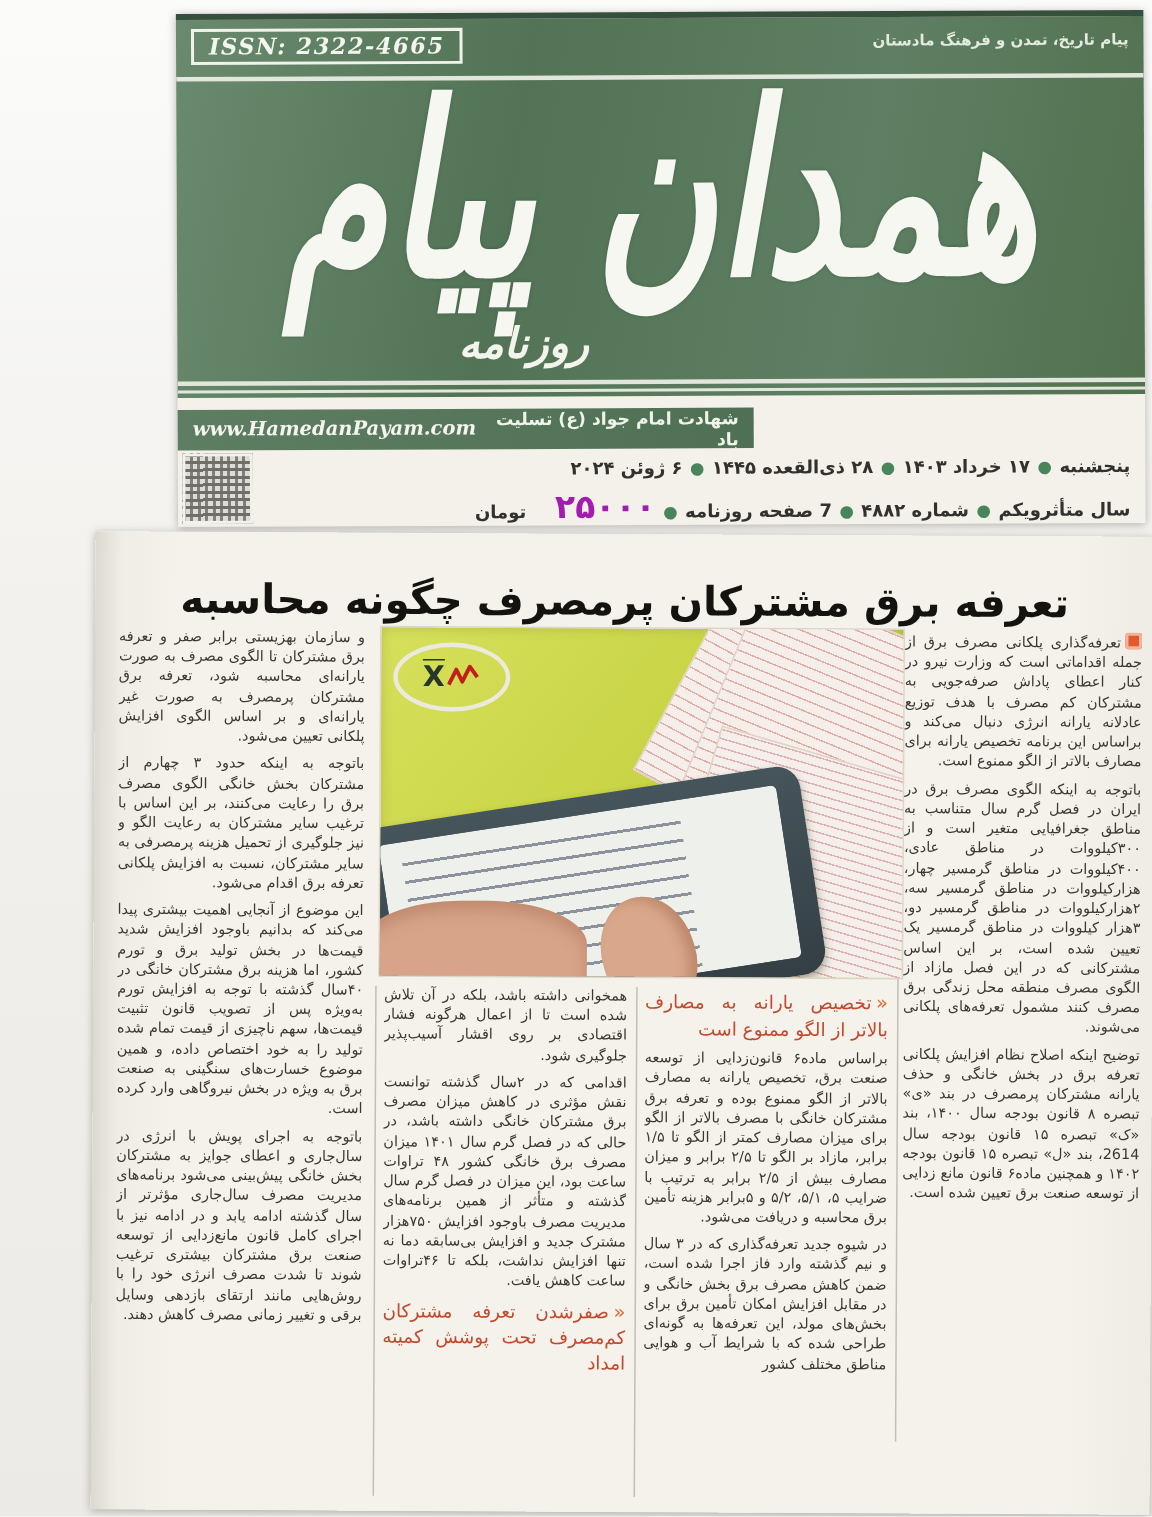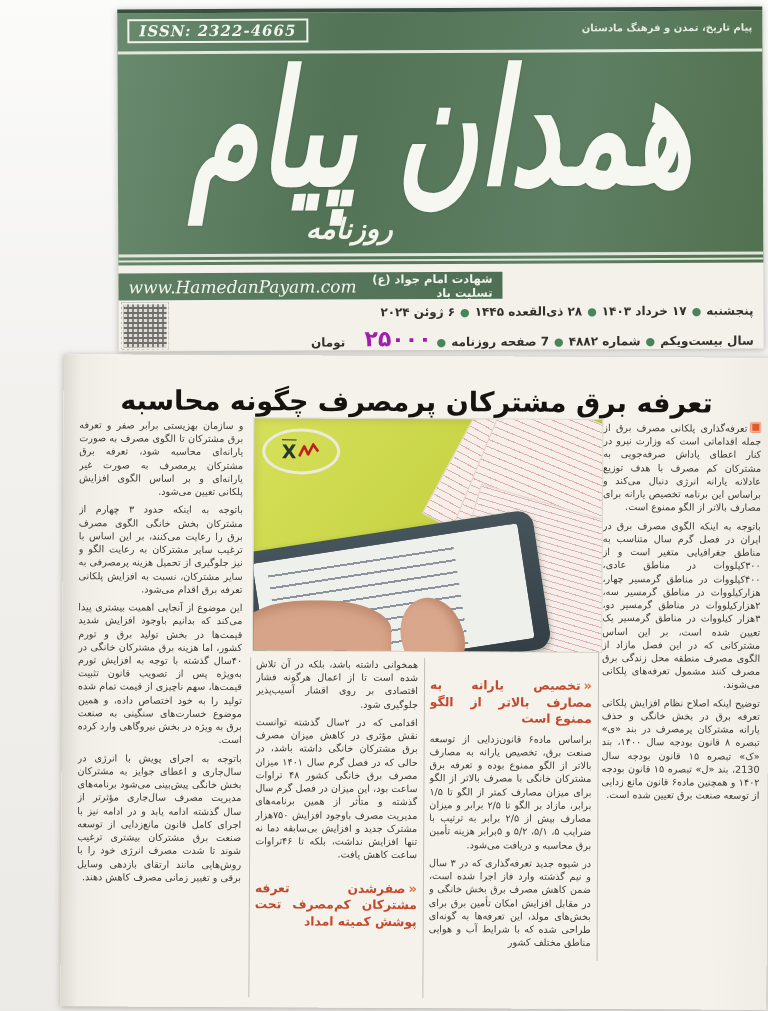--- a/index.html
+++ b/index.html
@@ -30,21 +30,21 @@
     text-shadow:0 0 2px rgba(40,60,45,.35);white-space:nowrap;
   }
   #masthead-title-sub{
     position:absolute;top:200px;left:156px;width:150px;text-align:center;direction:rtl;
     font-size:28px;font-weight:bold;font-style:italic;color:#f3f4ec;
   }
   #masthead-bar{
     margin-top:8px;width:384px;height:27px;background:linear-gradient(90deg,#5d7e62,#4f7054);
     display:flex;justify-content:space-between;align-items:center;padding:0 10px;box-sizing:border-box;
   }
-  #masthead-website{font-family:"DejaVu Serif",serif;font-style:italic;font-weight:normal;font-size:17px;color:#f4f5ee;}
+  #masthead-website{font-family:"DejaVu Serif",serif;font-style:italic;font-weight:bold;font-size:13px;color:#f4f5ee;}
   #masthead-condolence{direction:rtl;font-size:11.5px;font-weight:bold;color:#f0f3ea;}
   
   #dateline{position:relative;height:54px;}
   #qr-noise{
     position:absolute;left:3px;top:2px;width:47px;height:47px;
     background:
       repeating-linear-gradient(0deg,#6f6e6a 0 2px,transparent 2px 5px),
       repeating-linear-gradient(90deg,#807f7a 0 2px,#dddcd6 2px 5px);
     box-shadow:inset 0 0 0 2px #f3f1ea;
   }
@@ -62,21 +62,21 @@
   #headline{
     position:absolute;top:12px;left:20px;right:20px;text-align:center;direction:rtl;
     font-size:27px;font-weight:bold;color:#14130f;letter-spacing:-.5px;
   }
   .col{position:absolute;direction:rtl;text-align:justify;font-size:9.6px;line-height:1.38;color:#3a3833;overflow:hidden;}
   #col-1{left:540px;top:64px;width:158px;height:540px;}
   #col-2{left:368px;top:302px;width:162px;height:342px;}
   #col-3{left:194px;top:302px;width:162px;height:342px;}
   #col-4{left:16px;top:64px;width:164px;height:580px;}
   .col p{margin:0 0 5px 0;}
-  .subhead{color:#c2492d;font-weight:bold;font-size:12.3px;line-height:1.35;margin:18px 0 5px 0;}
+  .subhead{color:#c2492d;font-weight:normal;font-size:12.3px;line-height:1.35;margin:2px 0 5px 0;}
   .subhead-marker{color:#e06a2e;font-size:13px;padding-left:3px;}
   .agency-glyph{
     display:inline-block;width:11px;height:11px;background:#e05a2b;border-radius:2px;
     vertical-align:-1px;margin-left:3px;box-shadow:inset 0 0 0 2px #f0b49a;
   }
   .vrule{position:absolute;width:1px;background:#c2bfb5;}
   #vrule-a{left:536px;top:64px;height:540px;}
   #vrule-b{left:362px;top:302px;height:340px;}
   #vrule-c{left:188px;top:302px;height:340px;}
   
@@ -136,21 +136,21 @@
     <span id="masthead-website">www.HamedanPayam.com</span>
     <span id="masthead-condolence">شهادت امام جواد (ع) تسلیت باد</span>
   </div>
 
   <div id="dateline">
     <div id="qr-noise"></div>
     <div class="dateline-row" id="dateline-row1">
       <span>پنجشنبه</span><span class="green-dot">●</span><span>۱۷ خرداد ۱۴۰۳</span><span class="green-dot">●</span><span>۲۸ ذی‌القعده ۱۴۴۵</span><span class="green-dot">●</span><span>۶ ژوئن ۲۰۲۴</span>
     </div>
     <div class="dateline-row" id="dateline-row2">
-      <span>سال بیست‌ویکم</span><span class="green-dot">●</span><span>شماره ۴۸۸۲</span><span class="green-dot">●</span><span>7 صفحه روزنامه</span><span class="green-dot">●</span><span id="price-value">۲۵۰۰۰</span> <span id="price-unit">تومان</span>
+      <span>سال متأثر‌ویکم</span><span class="green-dot">●</span><span>شماره ۴۸۸۲</span><span class="green-dot">●</span><span>7 صفحه روزنامه</span><span class="green-dot">●</span><span id="price-value">۲۵۰۰۰</span> <span id="price-unit">تومان</span>
     </div>
   </div>
 </div>
 
 <div class="scrap" id="article-scrap">
   <h1 id="headline">تعرفه برق مشترکان پرمصرف چگونه محاسبه می‌شود؟</h1>
 
   <div class="vrule" id="vrule-a"></div>
   <div class="vrule" id="vrule-b"></div>
   <div class="vrule" id="vrule-c"></div>
@@ -168,21 +168,21 @@
     <div id="phone">
       <div id="phone-screen"></div>
     </div>
     <div id="hand-base"></div>
     <div id="hand-thumb"></div>
   </div>
 
   <div class="col" id="col-1">
     <p><span class="agency-glyph"></span><span>تعرفه‌گذاری پلکانی مصرف برق از جمله اقداماتی است که وزارت نیرو در کنار اعطای پاداش صرفه‌جویی به مشترکان کم مصرف با هدف توزیع عادلانه یارانه انرژی دنبال می‌کند و براساس این برنامه تخصیص یارانه برای مصارف بالاتر از الگو ممنوع است.</span></p>
     <p>باتوجه به اینکه الگوی مصرف برق در ایران در فصل گرم سال متناسب به مناطق جغرافیایی متغیر است و از ۳۰۰کیلووات در مناطق عادی، ۴۰۰کیلووات در مناطق گرمسیر چهار، هزارکیلووات در مناطق گرمسیر سه، ۲هزارکیلووات در مناطق گرمسیر دو، ۳هزار کیلووات در مناطق گرمسیر یک تعیین شده است، بر این اساس مشترکانی که در این فصل مازاد از الگوی مصرف منطقه محل زندگی برق مصرف کنند مشمول تعرفه‌های پلکانی می‌شوند.</p>
-    <p>توضیح اینکه اصلاح نظام افزایش پلکانی تعرفه برق در بخش خانگی و حذف یارانه مشترکان پرمصرف در بند «ی» تبصره ۸ قانون بودجه سال ۱۴۰۰، بند «ک» تبصره ۱۵ قانون بودجه سال 2130، بند «ل» تبصره ۱۵ قانون بودجه ۱۴۰۲ و همچنین ماده۶ قانون مانع زدایی از توسعه صنعت برق تعیین شده است.</p>
+    <p>توضیح اینکه اصلاح نظام افزایش پلکانی تعرفه برق در بخش خانگی و حذف یارانه مشترکان پرمصرف در بند «ی» تبصره ۸ قانون بودجه سال ۱۴۰۰، بند «ک» تبصره ۱۵ قانون بودجه سال 2614، بند «ل» تبصره ۱۵ قانون بودجه ۱۴۰۲ و همچنین ماده۶ قانون مانع زدایی از توسعه صنعت برق تعیین شده است.</p>
   </div>
 
   <div class="col" id="col-2">
     <div class="subhead"><span class="subhead-marker">«</span><span>تخصیص یارانه به مصارف بالاتر از الگو ممنوع است</span></div>
     <p>براساس ماده۶ قانون‌زدایی از توسعه صنعت برق، تخصیص یارانه به مصارف بالاتر از الگو ممنوع بوده و تعرفه برق مشترکان خانگی با مصرف بالاتر از الگو برای میزان مصارف کمتر از الگو تا ۱/۵ برابر، مازاد بر الگو تا ۲/۵ برابر و میزان مصارف بیش از ۲/۵ برابر به ترتیب با ضرایب ۵، ۵/۱، ۵/۲ و ۵برابر هزینه تأمین برق محاسبه و دریافت می‌شود.</p>
     <p>در شیوه جدید تعرفه‌گذاری که در ۳ سال و نیم گذشته وارد فاز اجرا شده است، ضمن کاهش مصرف برق بخش خانگی و در مقابل افزایش امکان تأمین برق برای بخش‌های مولد، این تعرفه‌ها به گونه‌ای طراحی شده که با شرایط آب و هوایی مناطق مختلف کشور</p>
   </div>
 
   <div class="col" id="col-3">
     <p>همخوانی داشته باشد، بلکه در آن تلاش شده است تا از اعمال هرگونه فشار اقتصادی بر روی اقشار آسیب‌پذیر جلوگیری شود.</p>

